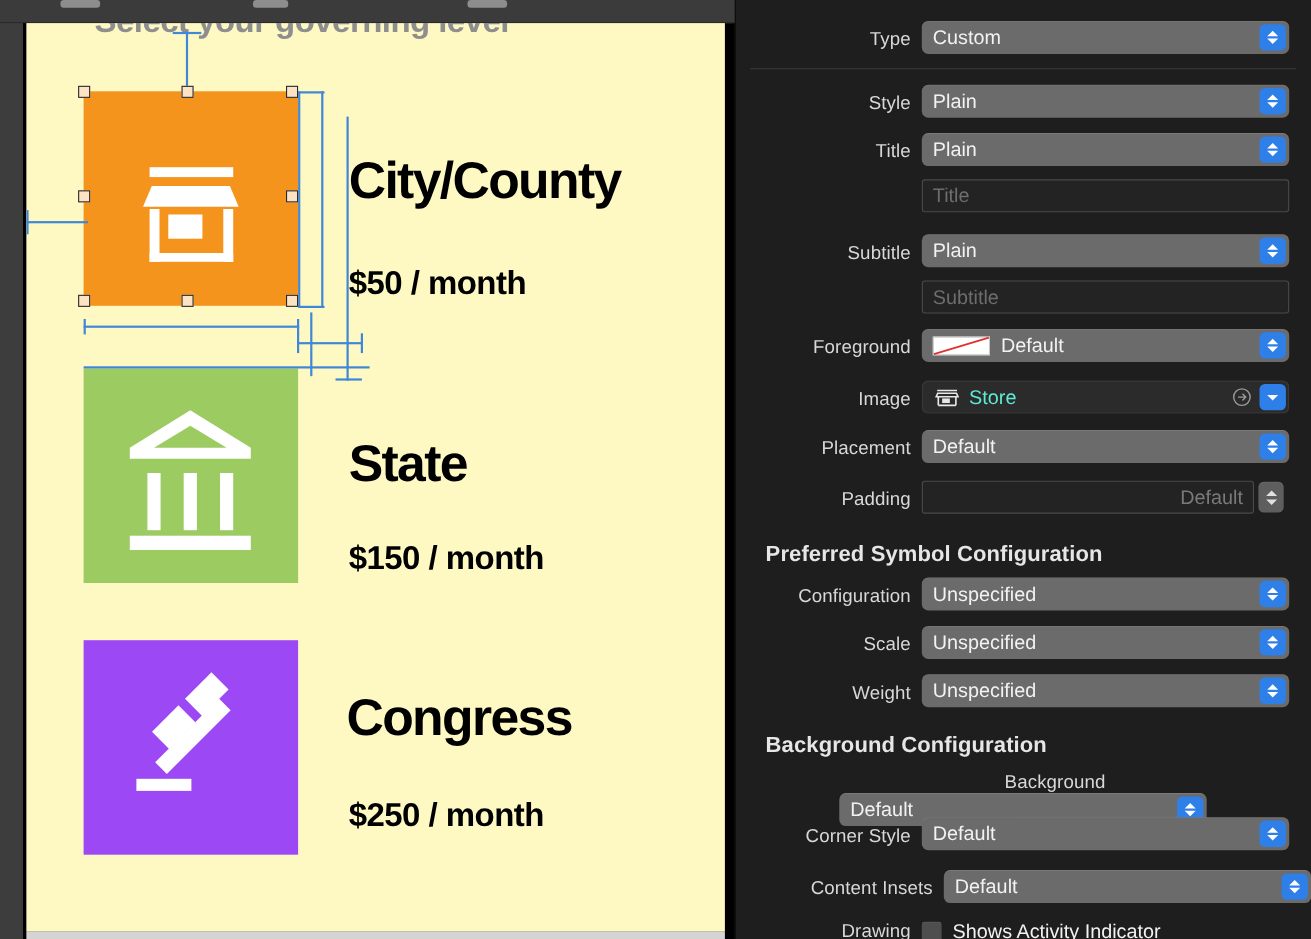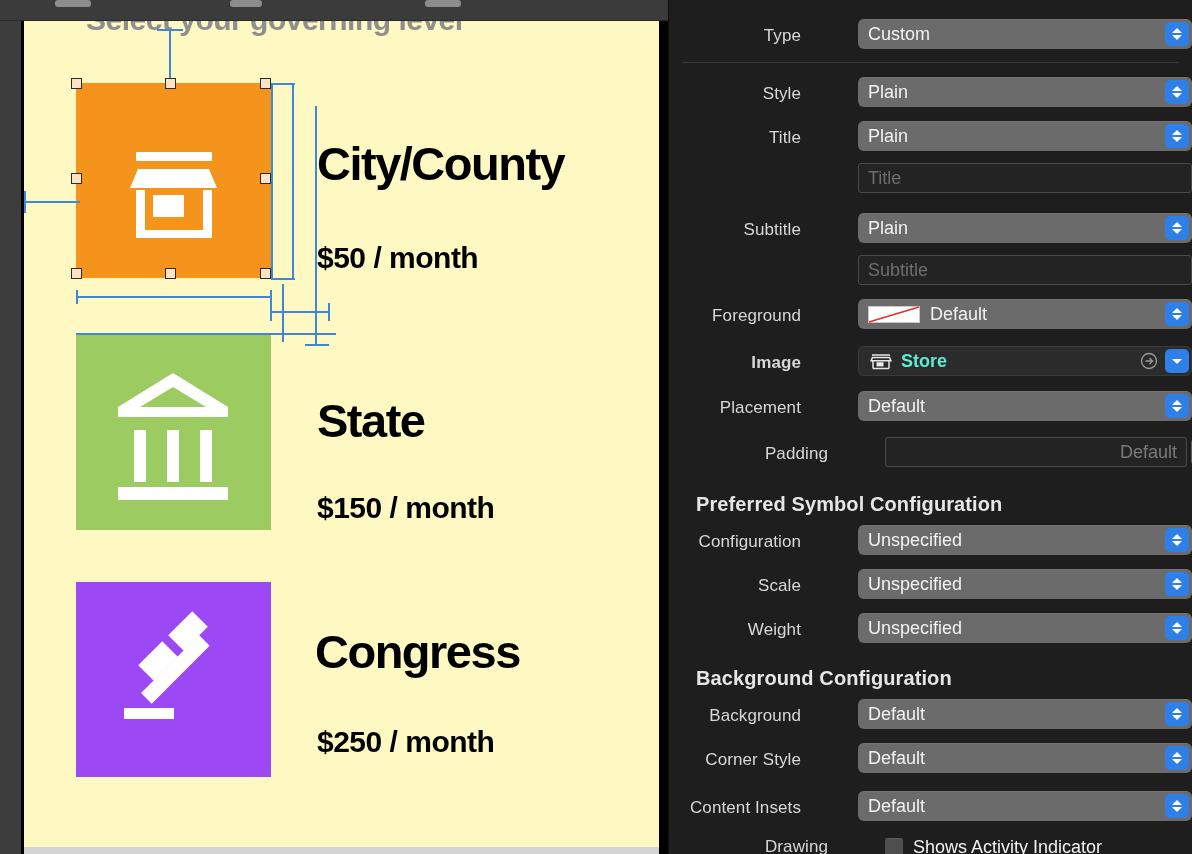--- a/index.html
+++ b/index.html
@@ -84,21 +84,21 @@
   }
 
   
   .inspector {
     position: absolute; left: 668px; top: 0; width: 524px; height: 854px;
     background: #1e1e1e;
     color: #e8e8e8;
   }
   .insp-row {
     position: absolute; left: 0; width: 524px; height: 30px;
-    display: flex; align-items: center; gap: 47px;
+    display: flex; align-items: center;
   }
   .insp-label {
     width: 170px; text-align: right; padding-right: 10px;
     font-size: 17px; color: #d8d8d8; white-space: nowrap;
     letter-spacing: 0.1px;
   }
   .insp-field { position: relative; height: 34px; }
 
   
   .popup {
@@ -379,21 +379,21 @@
           </span>
           <span>Default</span>
           <span class="stepper-btn">
             <span class="chev chev-up"></span>
               <span class="chev chev-down"></span>
           </span>
         </div>
       </div>
     </div>
 
-    <div class="insp-row" style="top:348px;font-weight:bold;">
+    <div class="insp-row" style="top:348px;">
       <div class="insp-label">Image</div>
       <div class="insp-field">
         <div class="imgfield">
           <svg class="sym" viewBox="0 0 22 18">
             <g fill="none" stroke="#e8e8e8" stroke-width="1.5">
               <path d="M2 3 h18"></path>
               <path d="M2.5 5.5 h17 l1.4 3.2 h-19.8 z"></path>
               <path d="M3 9 v7.5 M19 9 v7.5 M3 16.5 h16"></path>
             </g>
             <rect x="6.5" y="10.2" width="7" height="4.2" fill="#e8e8e8"></rect>
@@ -472,21 +472,21 @@
           <span class="stepper-btn">
             <span class="chev chev-up"></span>
               <span class="chev chev-down"></span>
           </span>
         </div>
       </div>
     </div>
 
     <div class="section-hdr" style="left:28px; top:667px;">Background Configuration</div>
 
-    <div class="insp-row" style="top:701px;">
+    <div class="insp-row" style="top:701px;flex-direction:column;">
       <div class="insp-label">Background</div>
       <div class="insp-field">
         <div class="popup">
           <span>Default</span>
           <span class="stepper-btn">
             <span class="chev chev-up"></span>
               <span class="chev chev-down"></span>
           </span>
         </div>
       </div>

